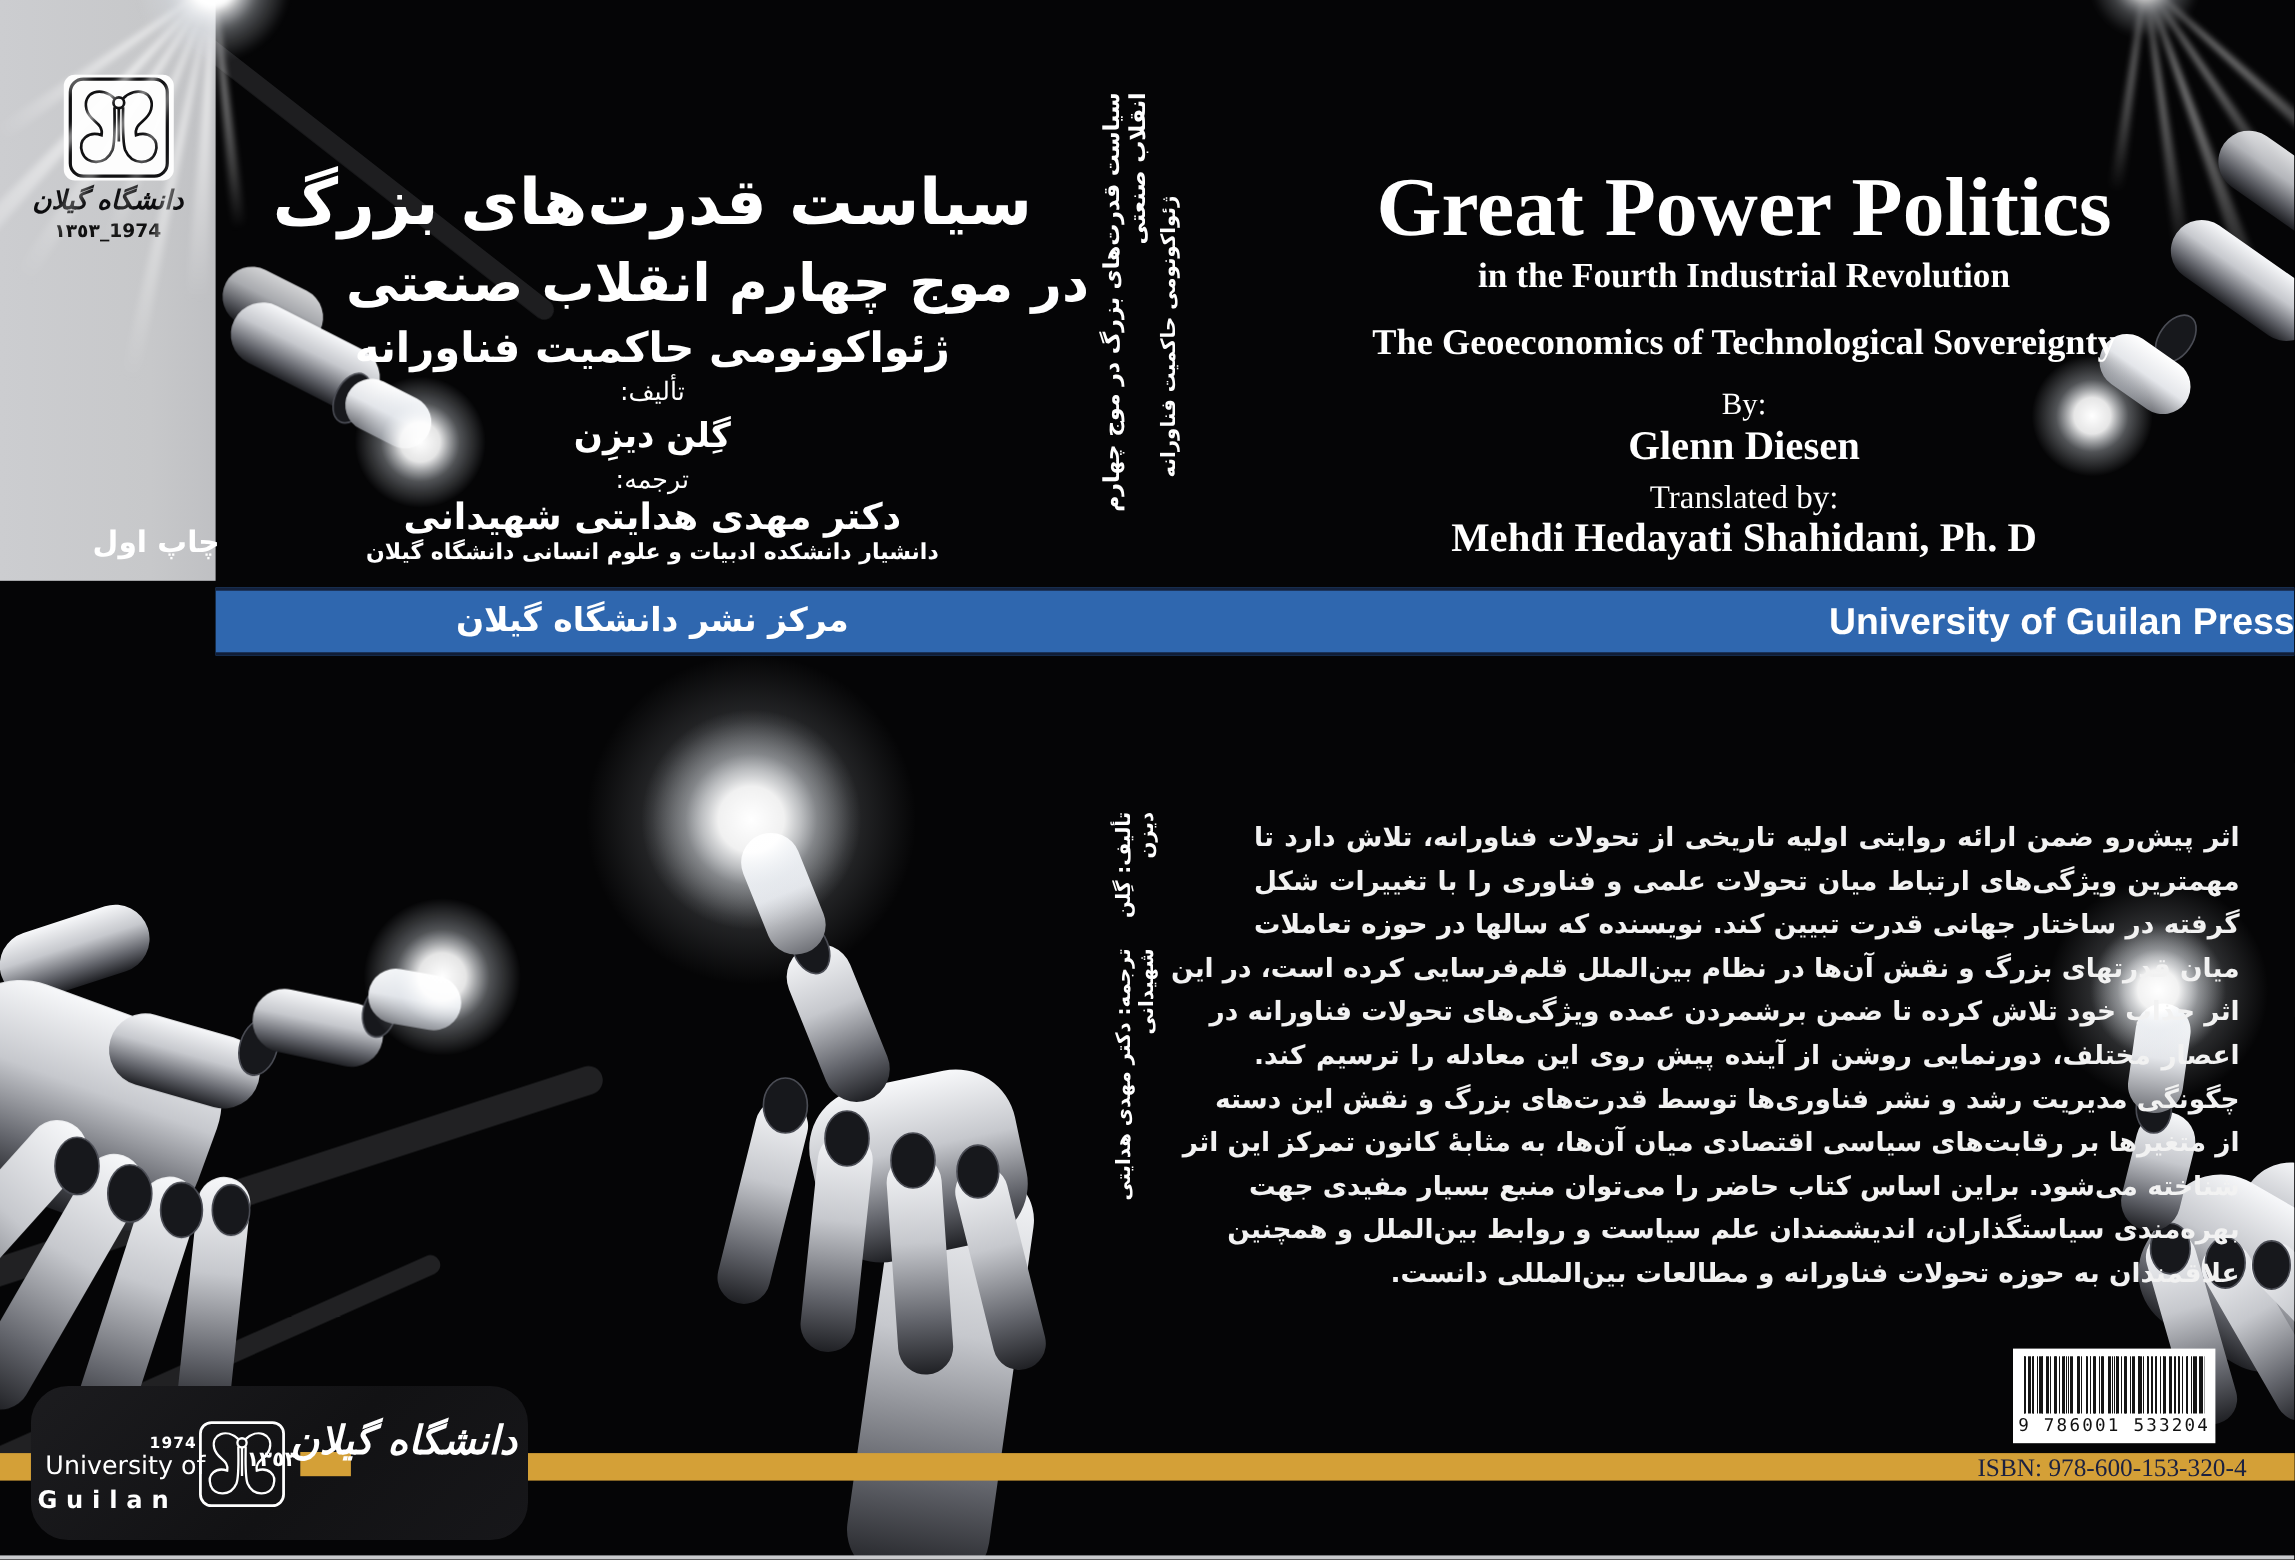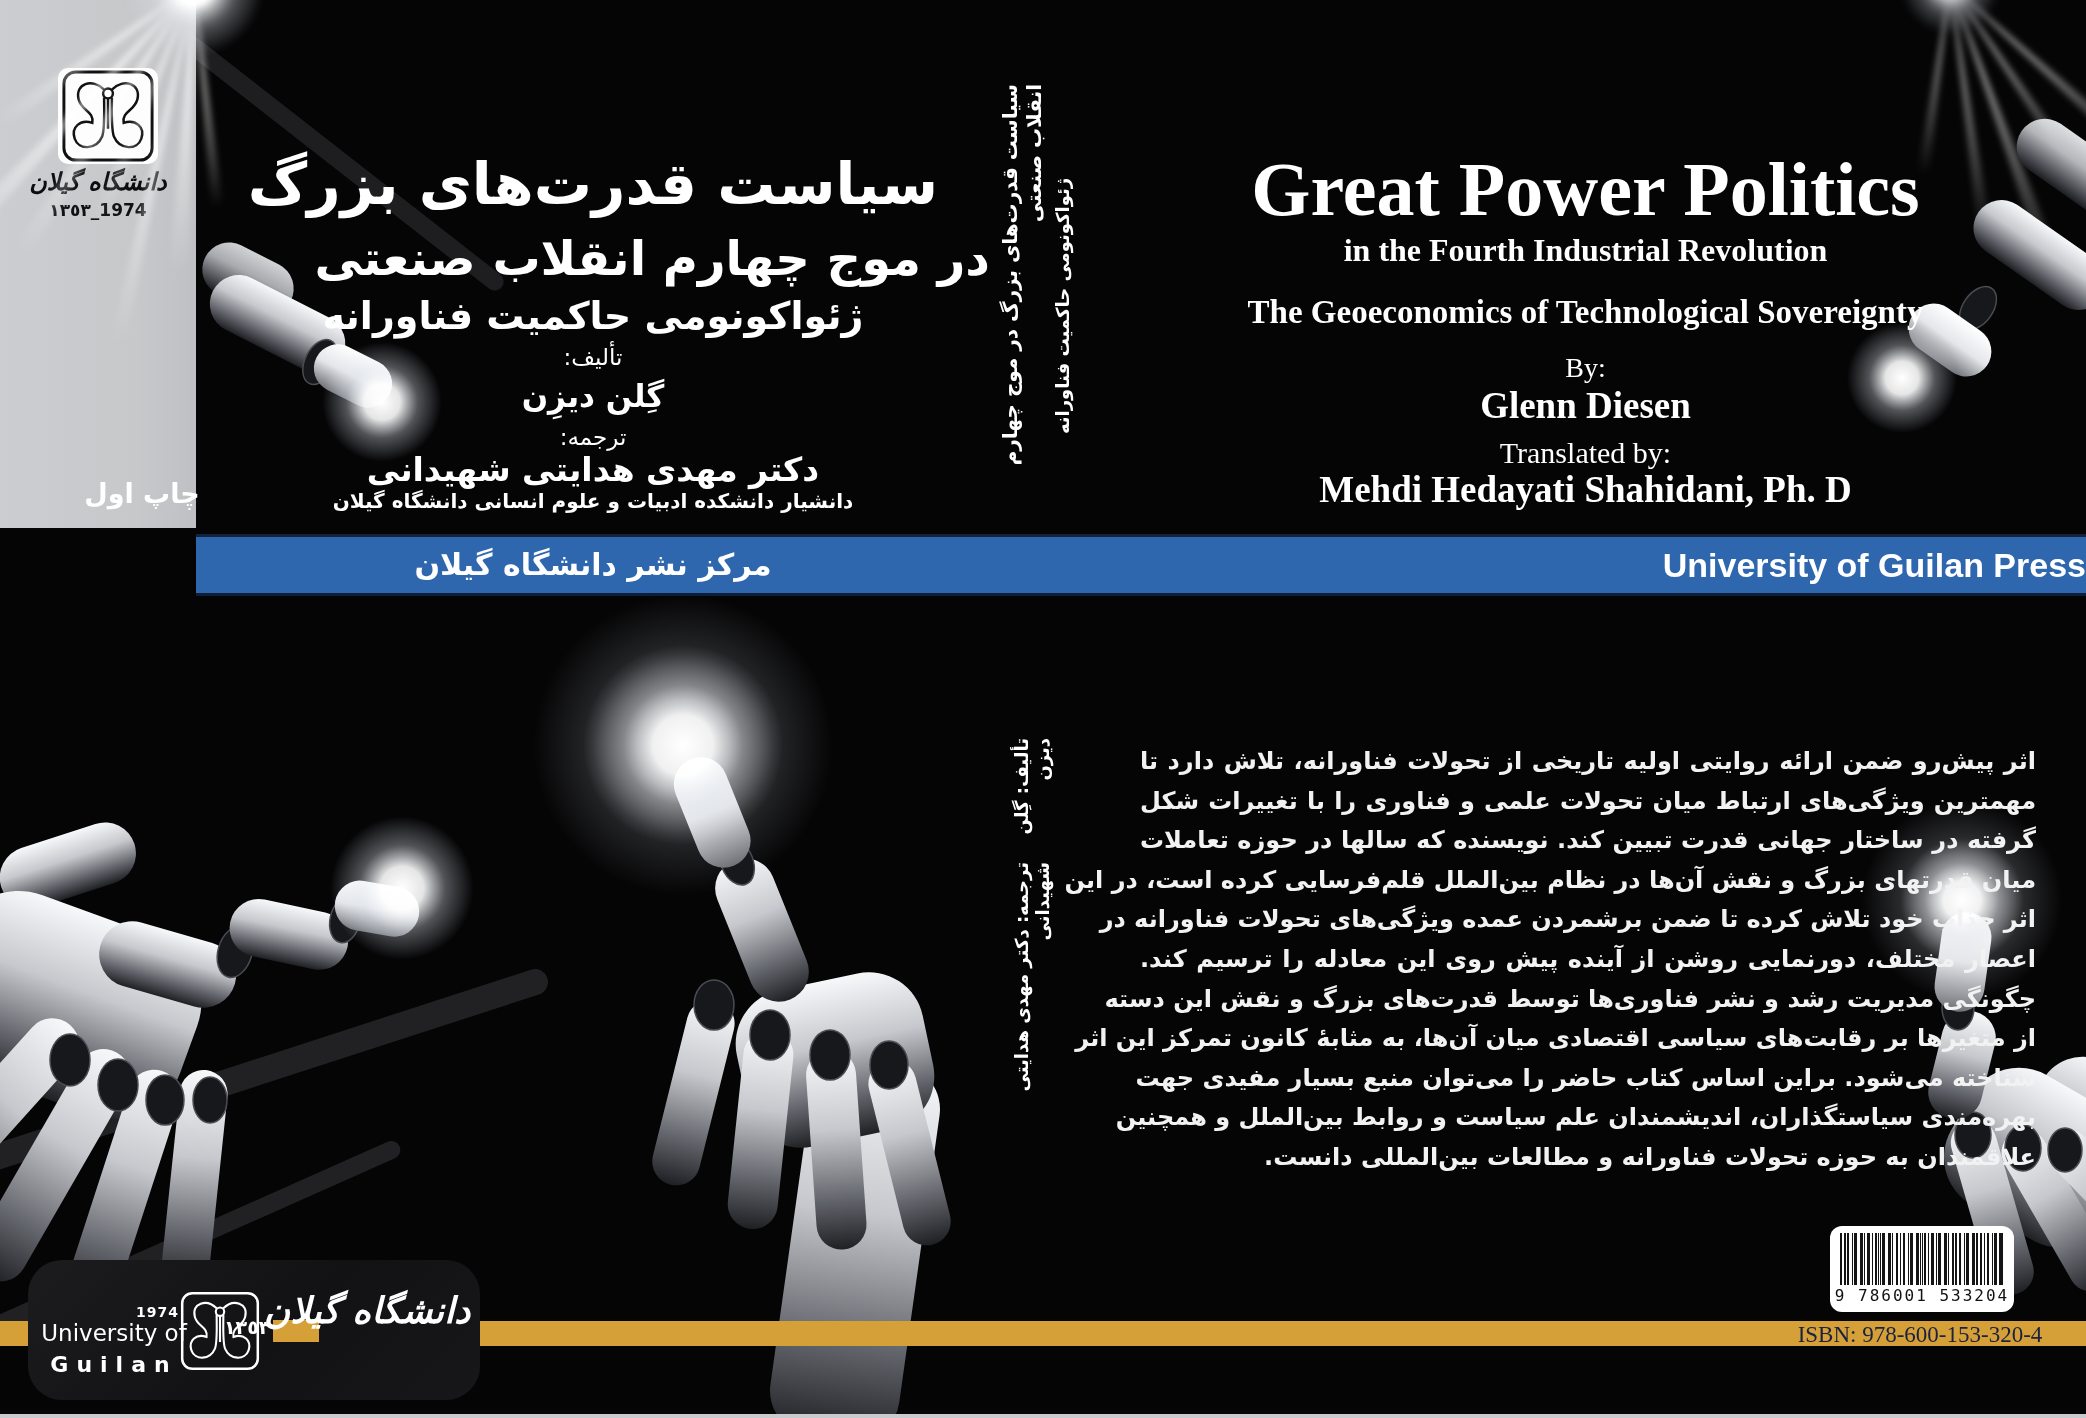--- a/index.html
+++ b/index.html
@@ -55,38 +55,38 @@
   .spine-bot{left:1012px;top:1130px;width:392px;height:40px;transform:rotate(-90deg);
     transform-origin:0 0;direction:rtl;display:flex;justify-content:space-between;
     z-index:5;font-size:18px;font-weight:bold;align-items:center;}
   
   .blurb{left:1140px;top:742px;width:896px;direction:rtl;z-index:5;color:#f2f2f2;}
   .blurb div{font-size:24px;font-weight:bold;line-height:39.6px;white-space:nowrap;
     text-align:justify;text-align-last:justify;}
   .blurb div:last-child{text-align:right;text-align-last:right;}
   
   .barcode{left:1830px;top:1226px;width:184px;height:86px;background:#fff;z-index:5;
-    border-radius:12px;}
+    border-radius:0;}
   .bars{position:absolute;left:10px;top:7px;width:164px;height:52px;
     background:
       repeating-linear-gradient(90deg,#141414 0 2px,transparent 2px 7px),
       repeating-linear-gradient(90deg,#141414 0 1px,transparent 1px 4px),
       repeating-linear-gradient(90deg,transparent 0 5px,#141414 5px 6px,transparent 6px 11px);}
   .bars-digits{position:absolute;left:0;top:60px;width:184px;text-align:center;color:#111;
     font-family:"DejaVu Sans Mono",monospace;font-size:16px;letter-spacing:2px;}
   .gold-bar{left:0;top:1321px;width:2086px;height:25px;background:#d4a037;z-index:5;}
   .isbn{left:1740px;top:1322px;width:360px;text-align:center;z-index:6;color:#1b2140;
     font-family:"Liberation Serif","DejaVu Serif",serif;font-size:23px;}
   .bottom-edge{left:0;top:1414px;width:2086px;height:4px;background:#c9cacd;z-index:7;}
   
   .plate{left:28px;top:1260px;width:452px;height:140px;border-radius:34px;z-index:6;
     background:linear-gradient(135deg,#1c1c1f 0%,#121214 55%,#17171a 100%);}
   .plate .y1974{position:absolute;left:108px;top:44px;font-size:14px;font-weight:bold;letter-spacing:1px;}
   .plate .uni1{position:absolute;left:6px;top:60px;width:160px;text-align:center;font-size:23px;}
-  .plate .uni2{position:absolute;left:6px;top:92px;width:160px;text-align:center;font-size:22px;
+  .plate .uni2{position:absolute;left:6px;top:92px;width:160px;text-align:left;font-size:22px;
     font-weight:bold;letter-spacing:8px;}
   .plate .sq{position:absolute;left:150px;top:28px;width:84px;height:86px;}
   .gold-chip{position:absolute;left:245px;top:60px;width:46px;height:22px;background:#d4a037;}
   .plate .yfa{position:absolute;left:196px;top:56px;font-size:19px;font-weight:bold;direction:rtl;z-index:2;}
   .plate .callig{position:absolute;left:226px;top:30px;width:226px;text-align:center;font-size:36px;
     font-weight:bold;font-style:italic;direction:rtl;white-space:nowrap;z-index:2;}
 </style>
 </head>
 <body>
 

